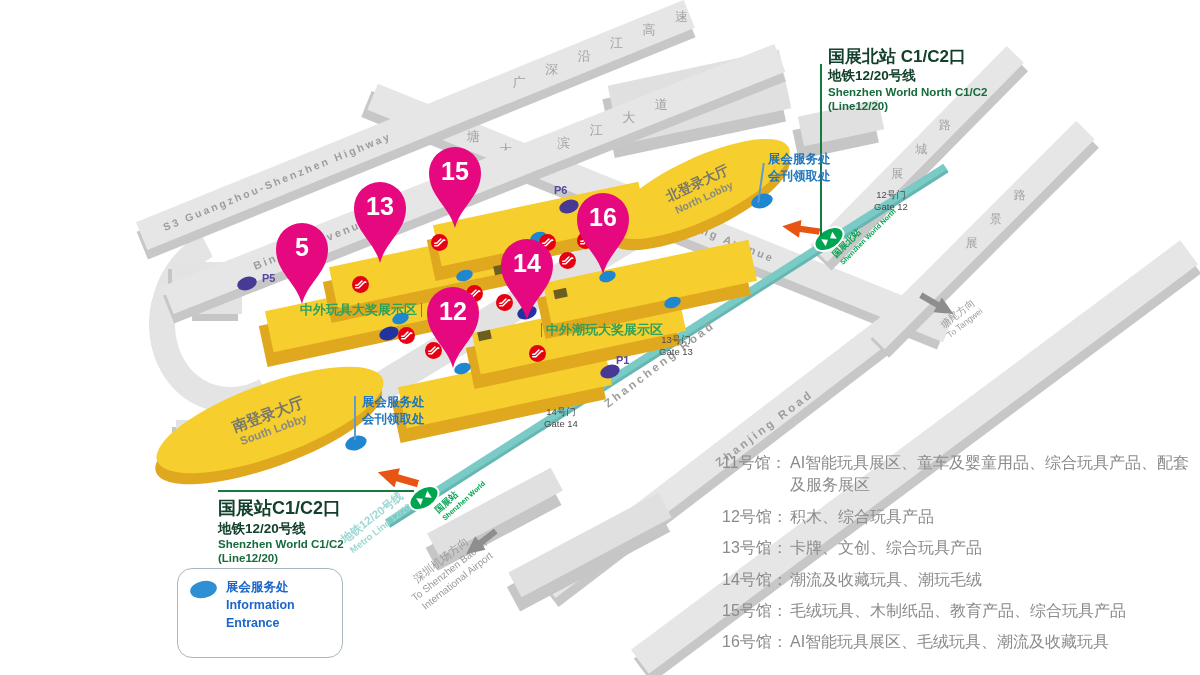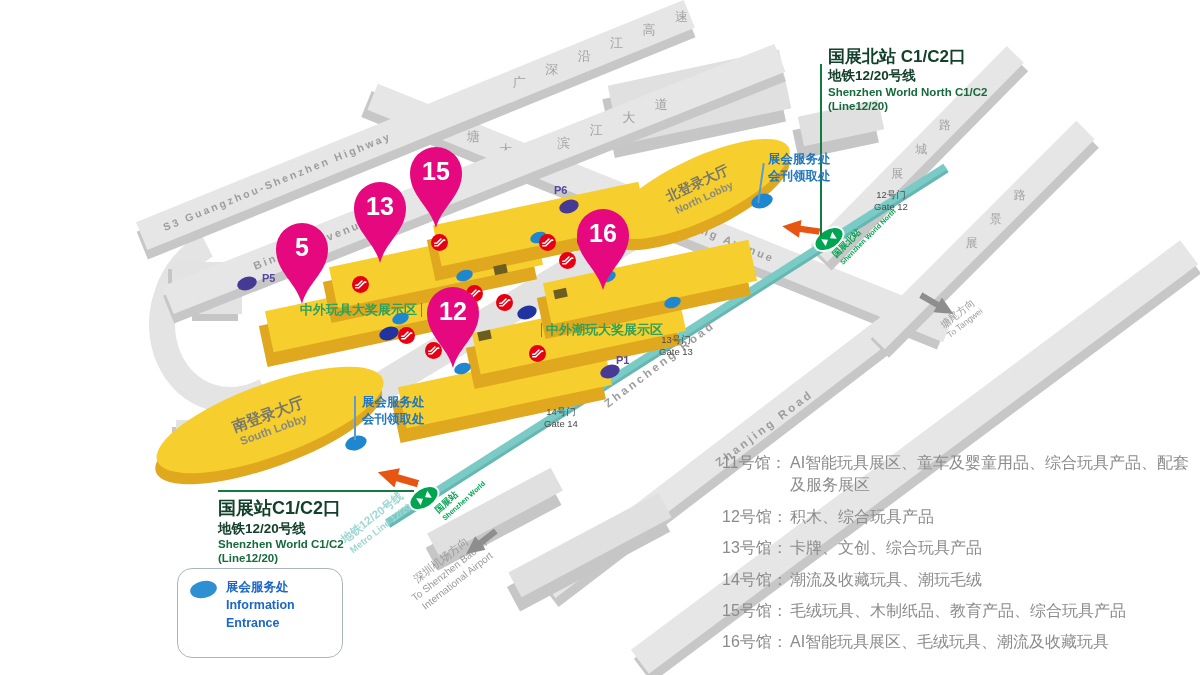--- a/index.html
+++ b/index.html
@@ -329,33 +329,39 @@
       <path d="M28 82 C22 60 2 50 2 27 A26 26 0 1 1 54 27 C54 50 34 60 28 82 Z" fill="#E5087E"></path>
       </svg>
     <span class="num">5</span>
   </div>
   <div class="pin" style="left:352px;top:181px;">
     <svg width="56" height="84" viewBox="0 0 56 84">
         <path d="M28 82 C22 60 2 50 2 27 A26 26 0 1 1 54 27 C54 50 34 60 28 82 Z" fill="#E5087E"></path>
       </svg>
     <span class="num">13</span>
   </div>
-  <div class="pin" style="left:408px;top:146px;">
+  <div class="pin" style="left:427px;top:146px;">
     <svg width="56" height="84" viewBox="0 0 56 84">
         <path d="M28 82 C22 60 2 50 2 27 A26 26 0 1 1 54 27 C54 50 34 60 28 82 Z" fill="#E5087E"></path>
       </svg>
     <span class="num">15</span>
   </div>
   <div class="pin" style="left:425px;top:286px;">
     <svg width="56" height="84" viewBox="0 0 56 84">
         <path d="M28 82 C22 60 2 50 2 27 A26 26 0 1 1 54 27 C54 50 34 60 28 82 Z" fill="#E5087E"></path>
       </svg>
     <span class="num">12</span>
   </div>
-  <div class="pin" style="left:575px;top:208px;">
+  <div class="pin" style="left:499px;top:238px;">
+    <svg width="56" height="84" viewBox="0 0 56 84">
+        <path d="M28 82 C22 60 2 50 2 27 A26 26 0 1 1 54 27 C54 50 34 60 28 82 Z" fill="#E5087E"></path>
+      </svg>
+    <span class="num">14</span>
+  </div>
+  <div class="pin" style="left:575px;top:192px;">
     <svg width="56" height="84" viewBox="0 0 56 84">
         <path d="M28 82 C22 60 2 50 2 27 A26 26 0 1 1 54 27 C54 50 34 60 28 82 Z" fill="#E5087E"></path>
       </svg>
     <span class="num">16</span>
   </div>
 
   <div class="legend">
     <div class="row">
       <div class="sw" style="background:#2E8FD2;"></div>
       <div class="txt">

